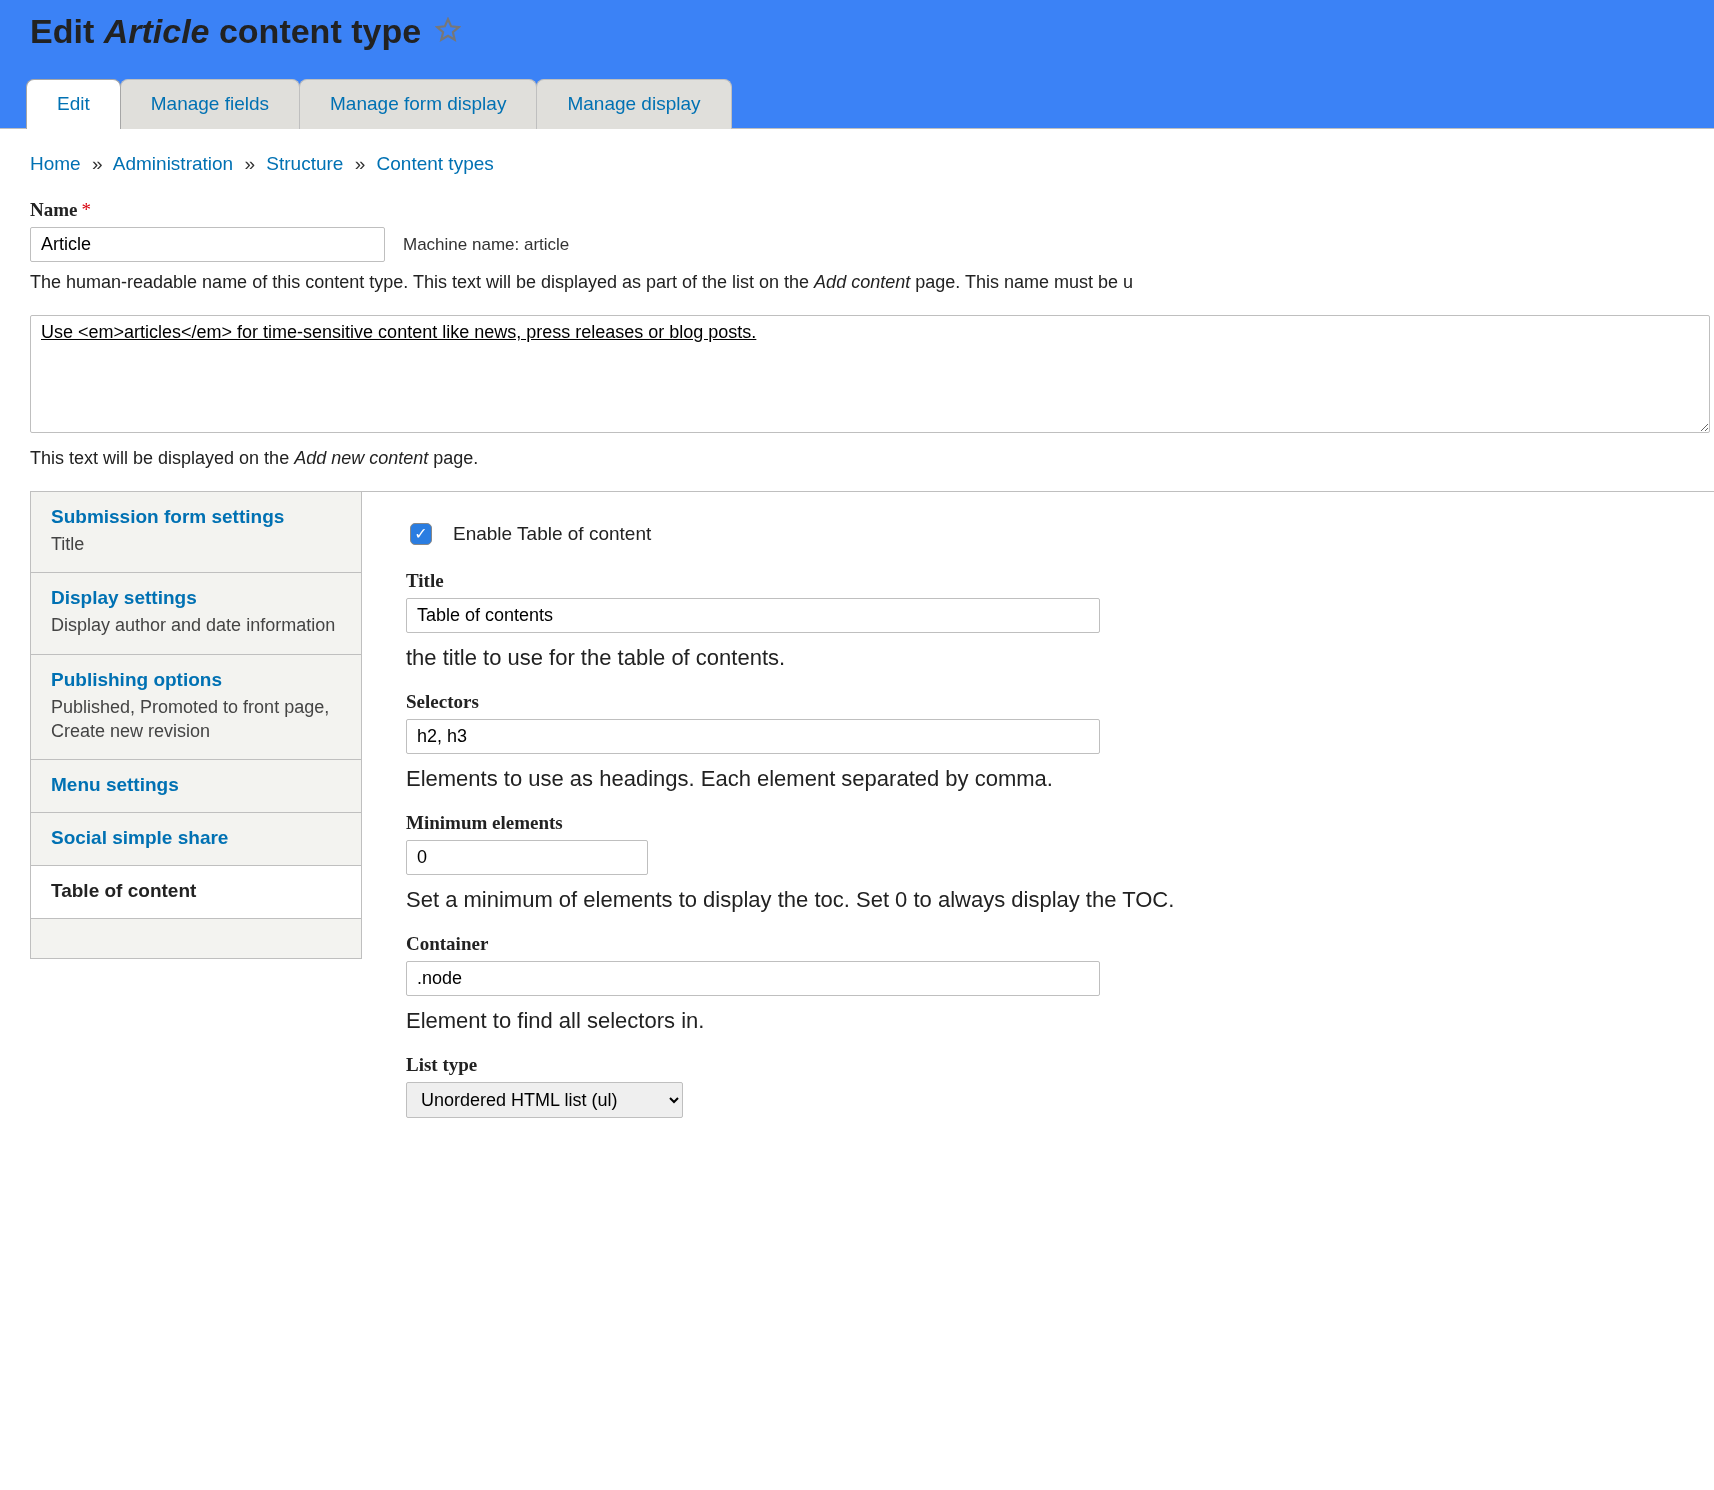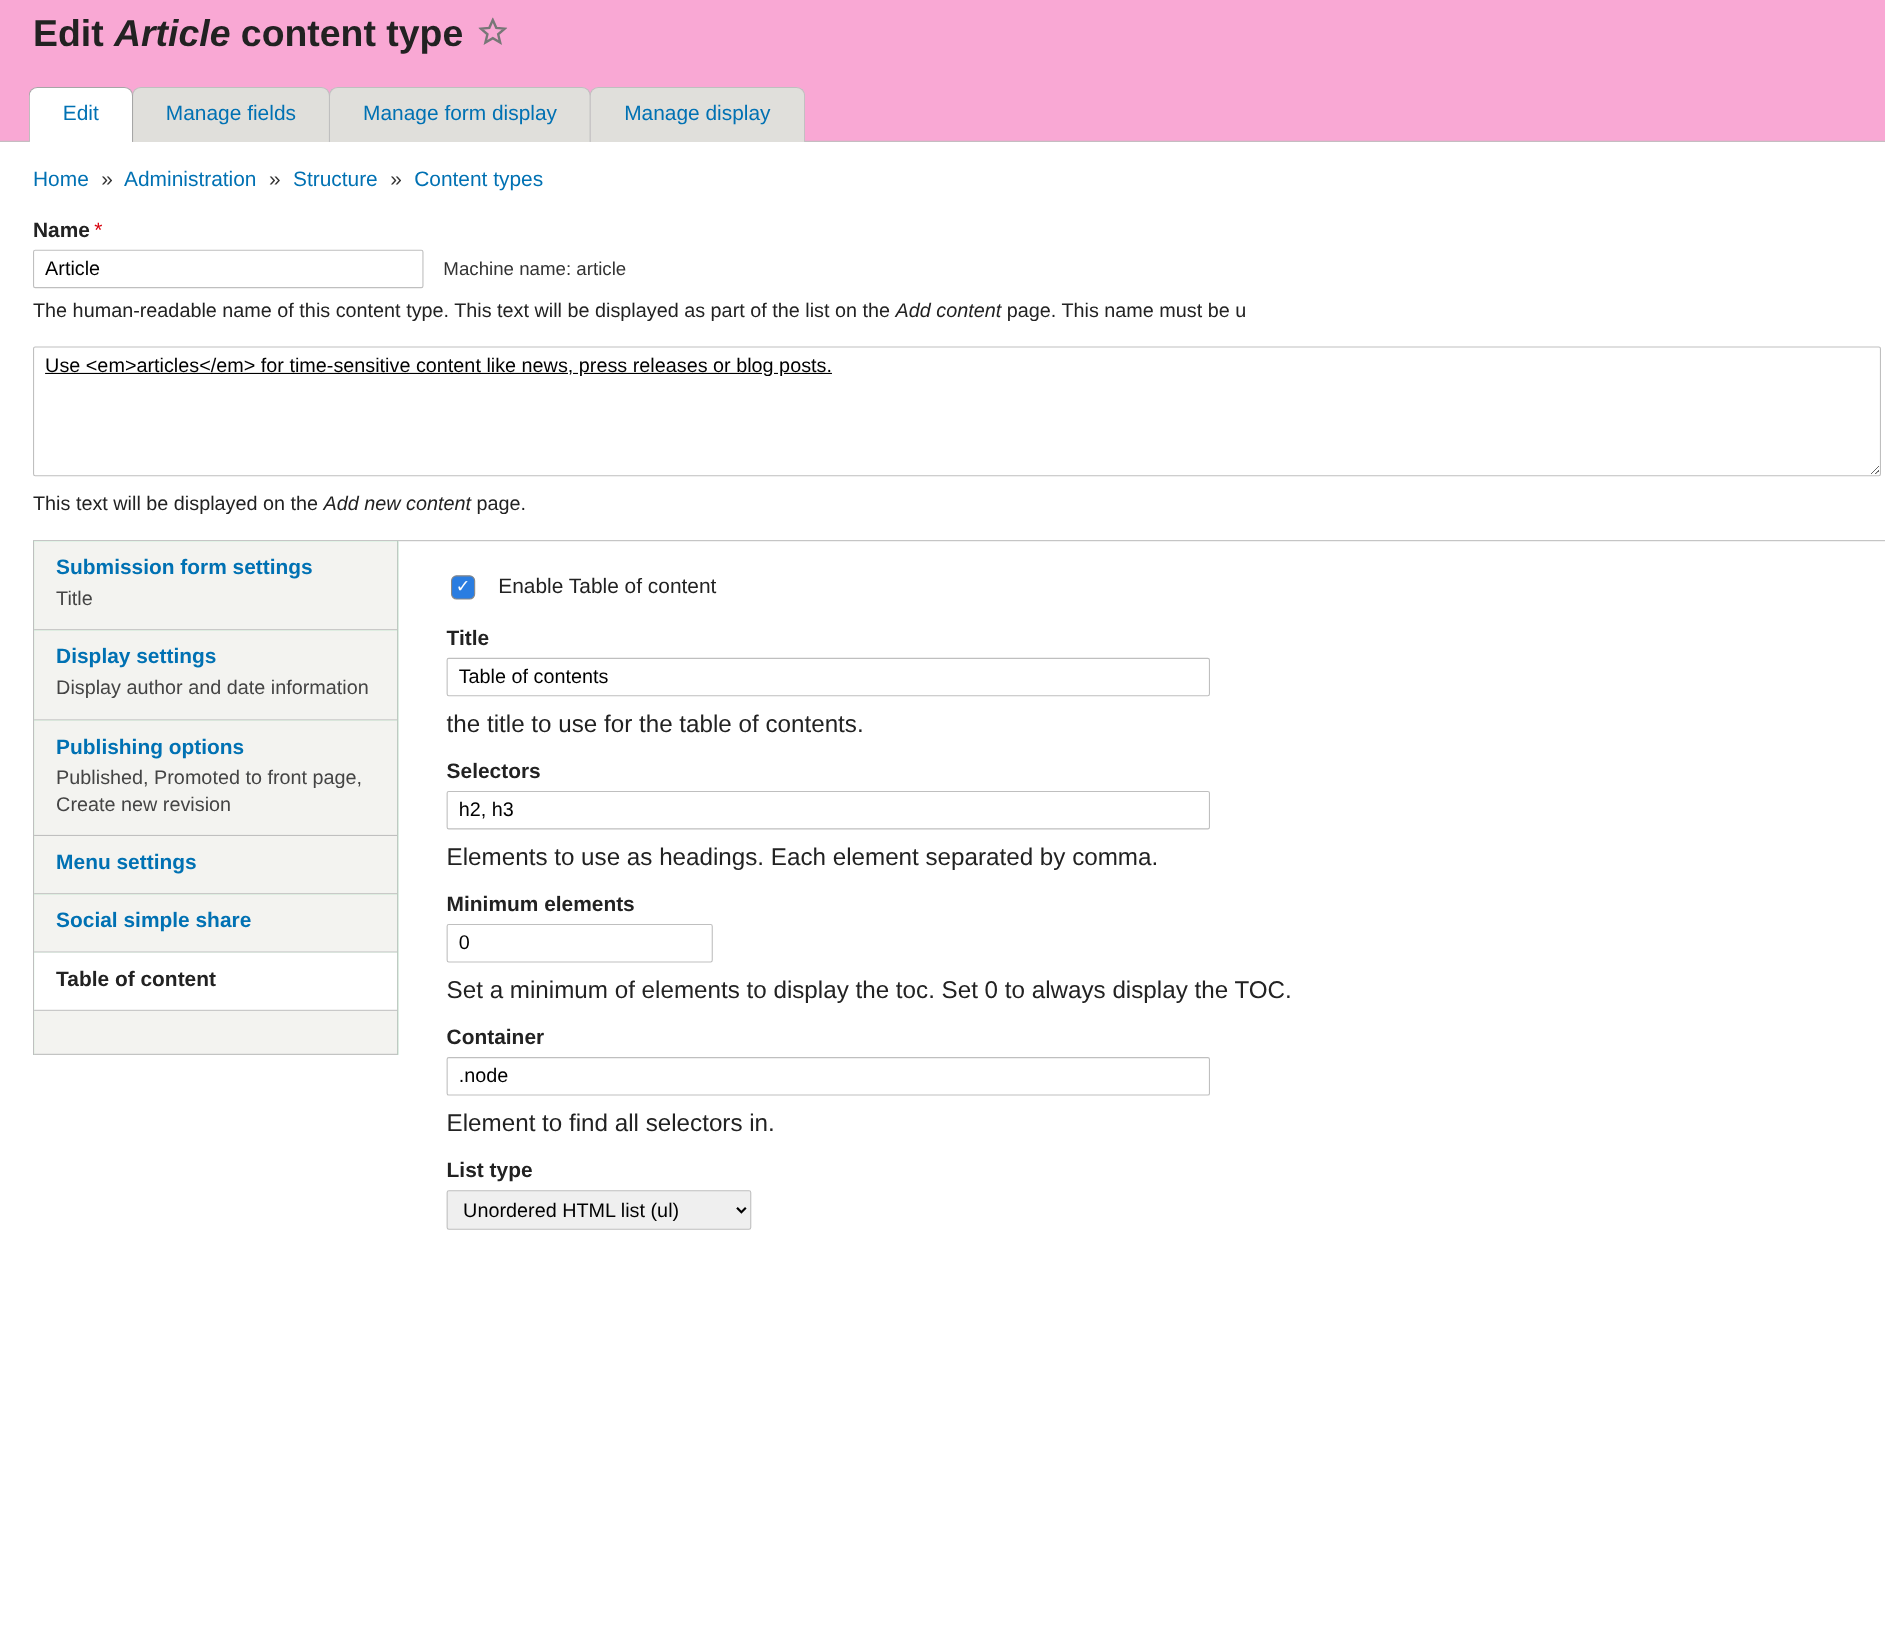--- a/index.html
+++ b/index.html
@@ -5,21 +5,21 @@
   * { box-sizing: border-box; }
   html, body { margin: 0; padding: 0; }
   body {
     font-family: "Lucida Grande", "Lucida Sans Unicode", Verdana, sans-serif;
     font-size: 18px;
     color: #222;
     background: #fff;
     width: 1714px;
   }
   .top-region {
-    background: #f9a8d4;
+    background: #3b82f6;
     padding: 12px 0 0 30px;
     text-align: right;
   }
   h1.page-title {
     margin: 0 0 28px 0;
     font-weight: bold;
     font-size: 34px;
     color: #222;
     display: flex;
     align-items: center;
@@ -61,20 +61,21 @@
     font-size: 19px;
     margin-bottom: 24px;
   }
   .breadcrumb a { color: #0071b3; text-decoration: none; }
   .breadcrumb span.sep { color: #333; margin: 0 6px; }
   label.bold-label {
     display: block;
     font-weight: bold;
     font-size: 19px;
     margin-bottom: 6px;
+    font-family: Liberation Serif, serif;
   }
   .required-star { color: #d8000c; margin-left: 4px; font-weight: normal; }
   input[type=text], textarea, select {
     font-family: inherit;
     font-size: 18px;
     border: 1px solid #bfbfbf;
     background: #fff;
     padding: 6px 10px;
     border-radius: 2px;
   }

